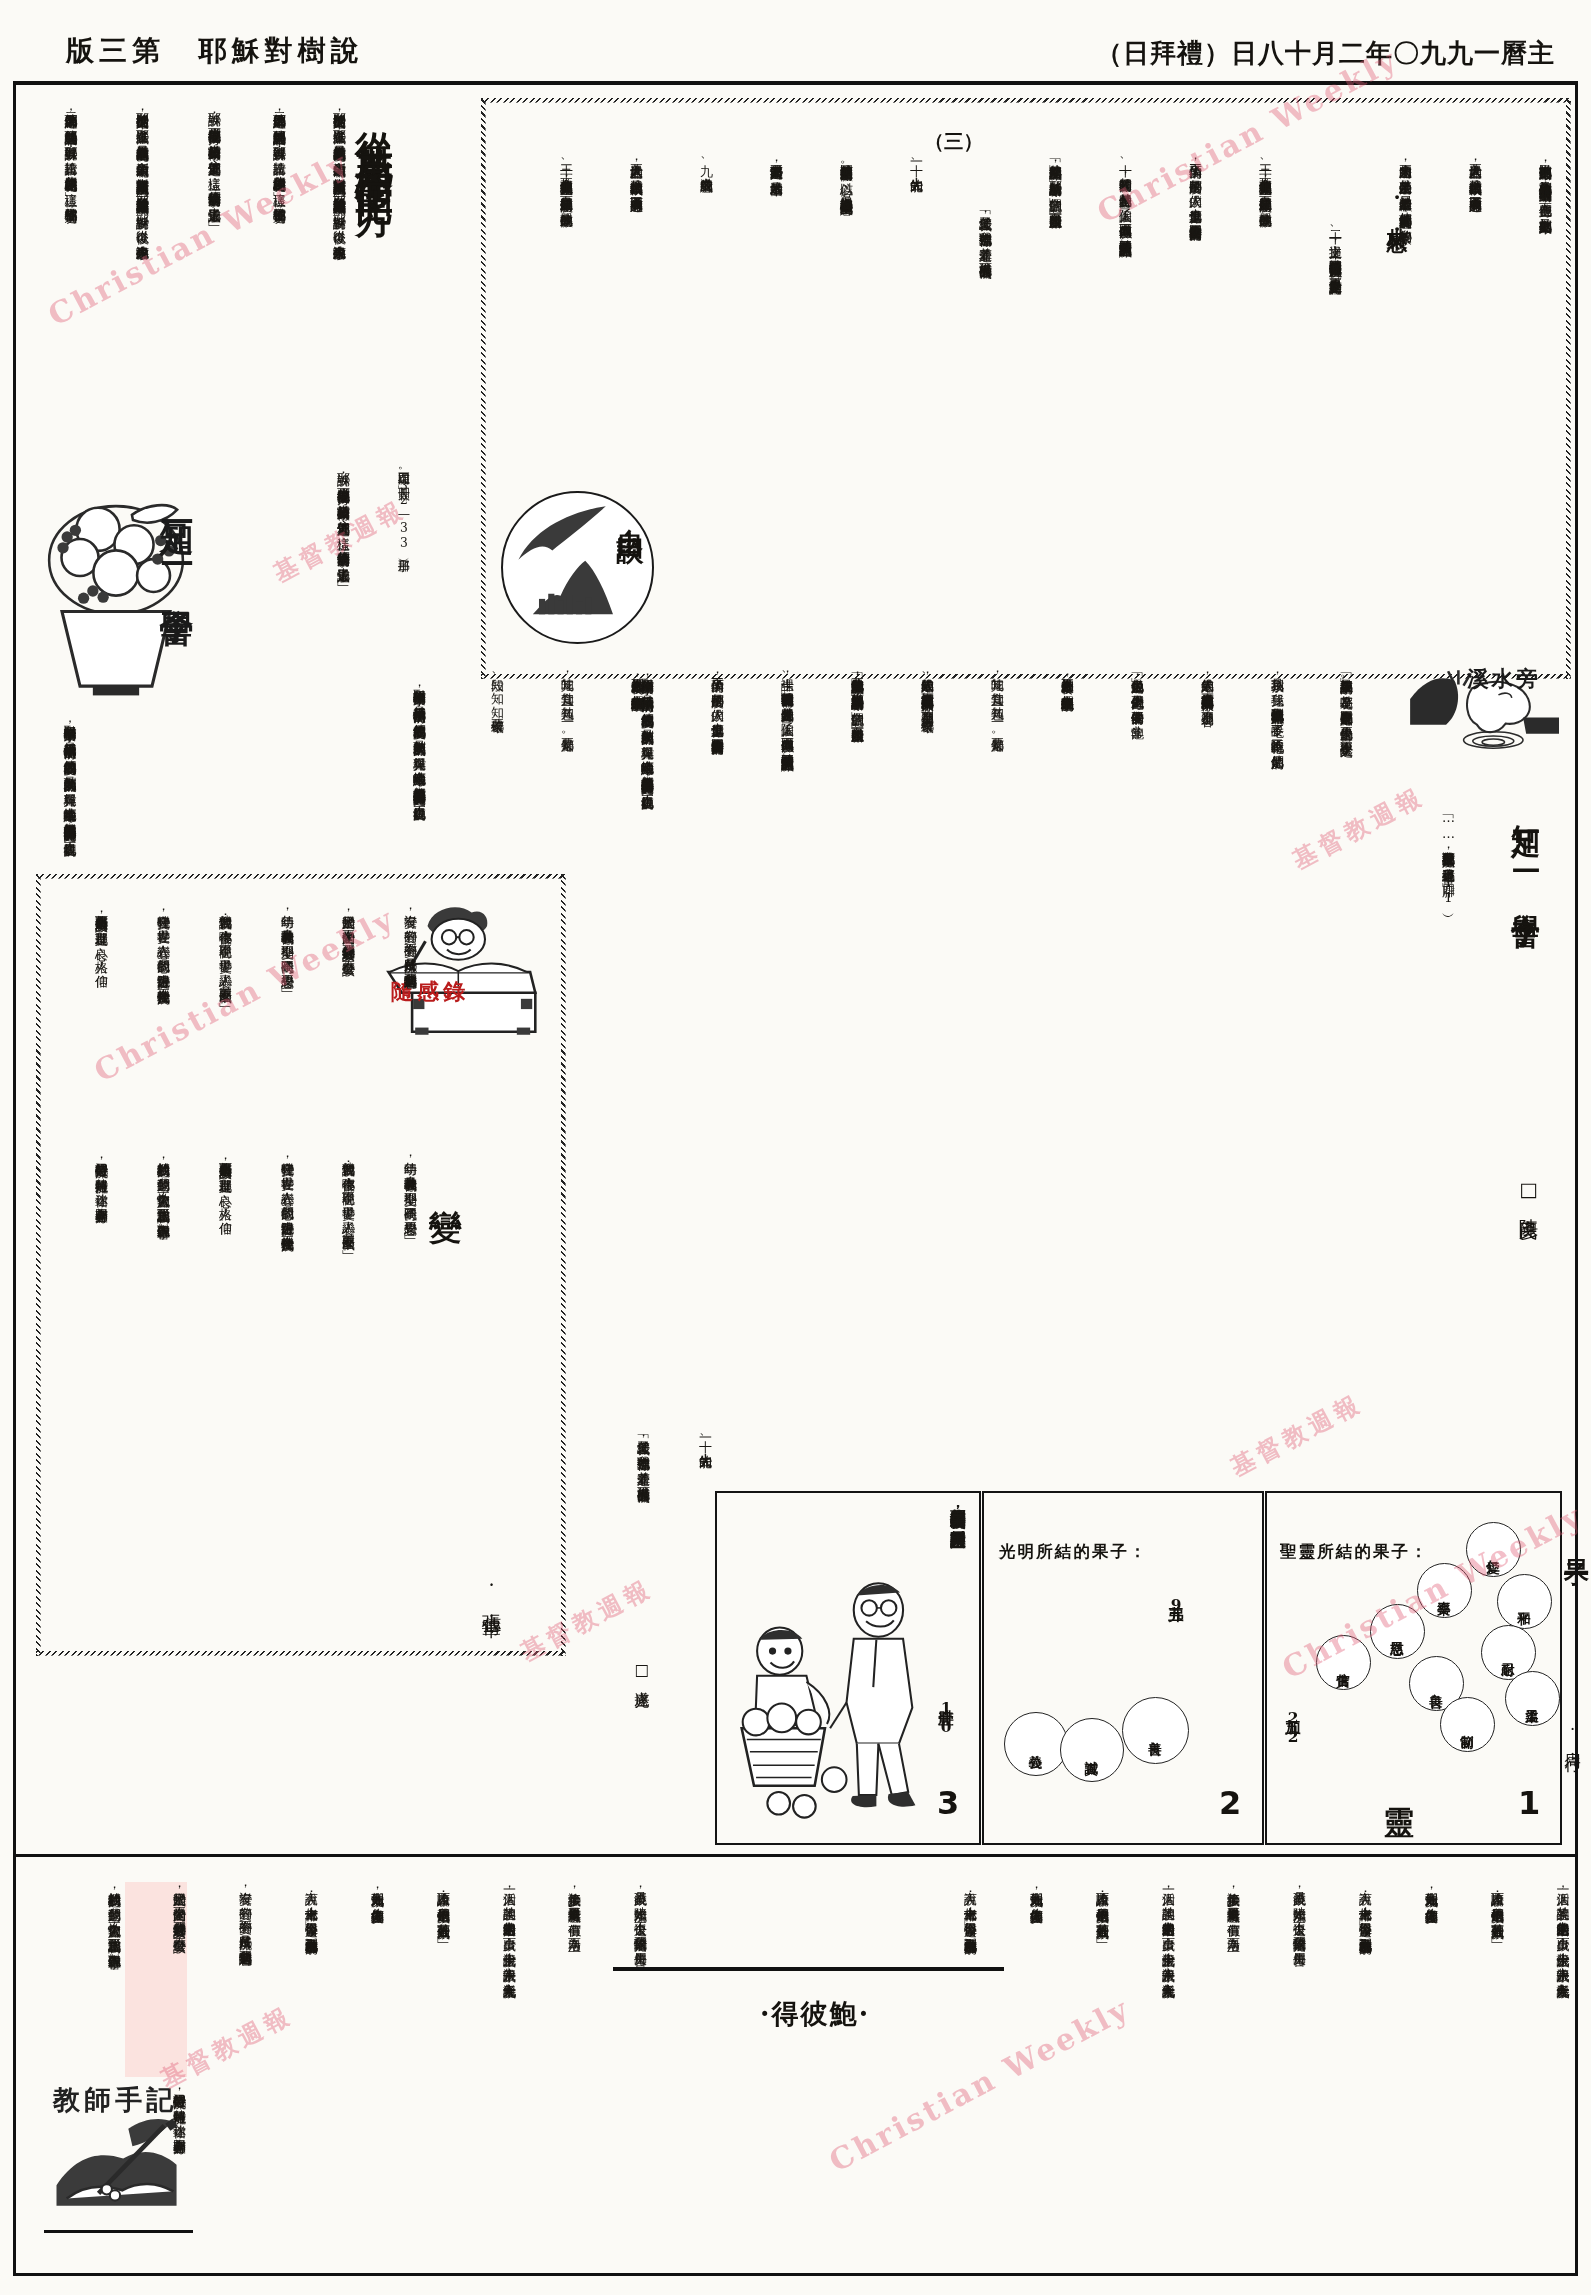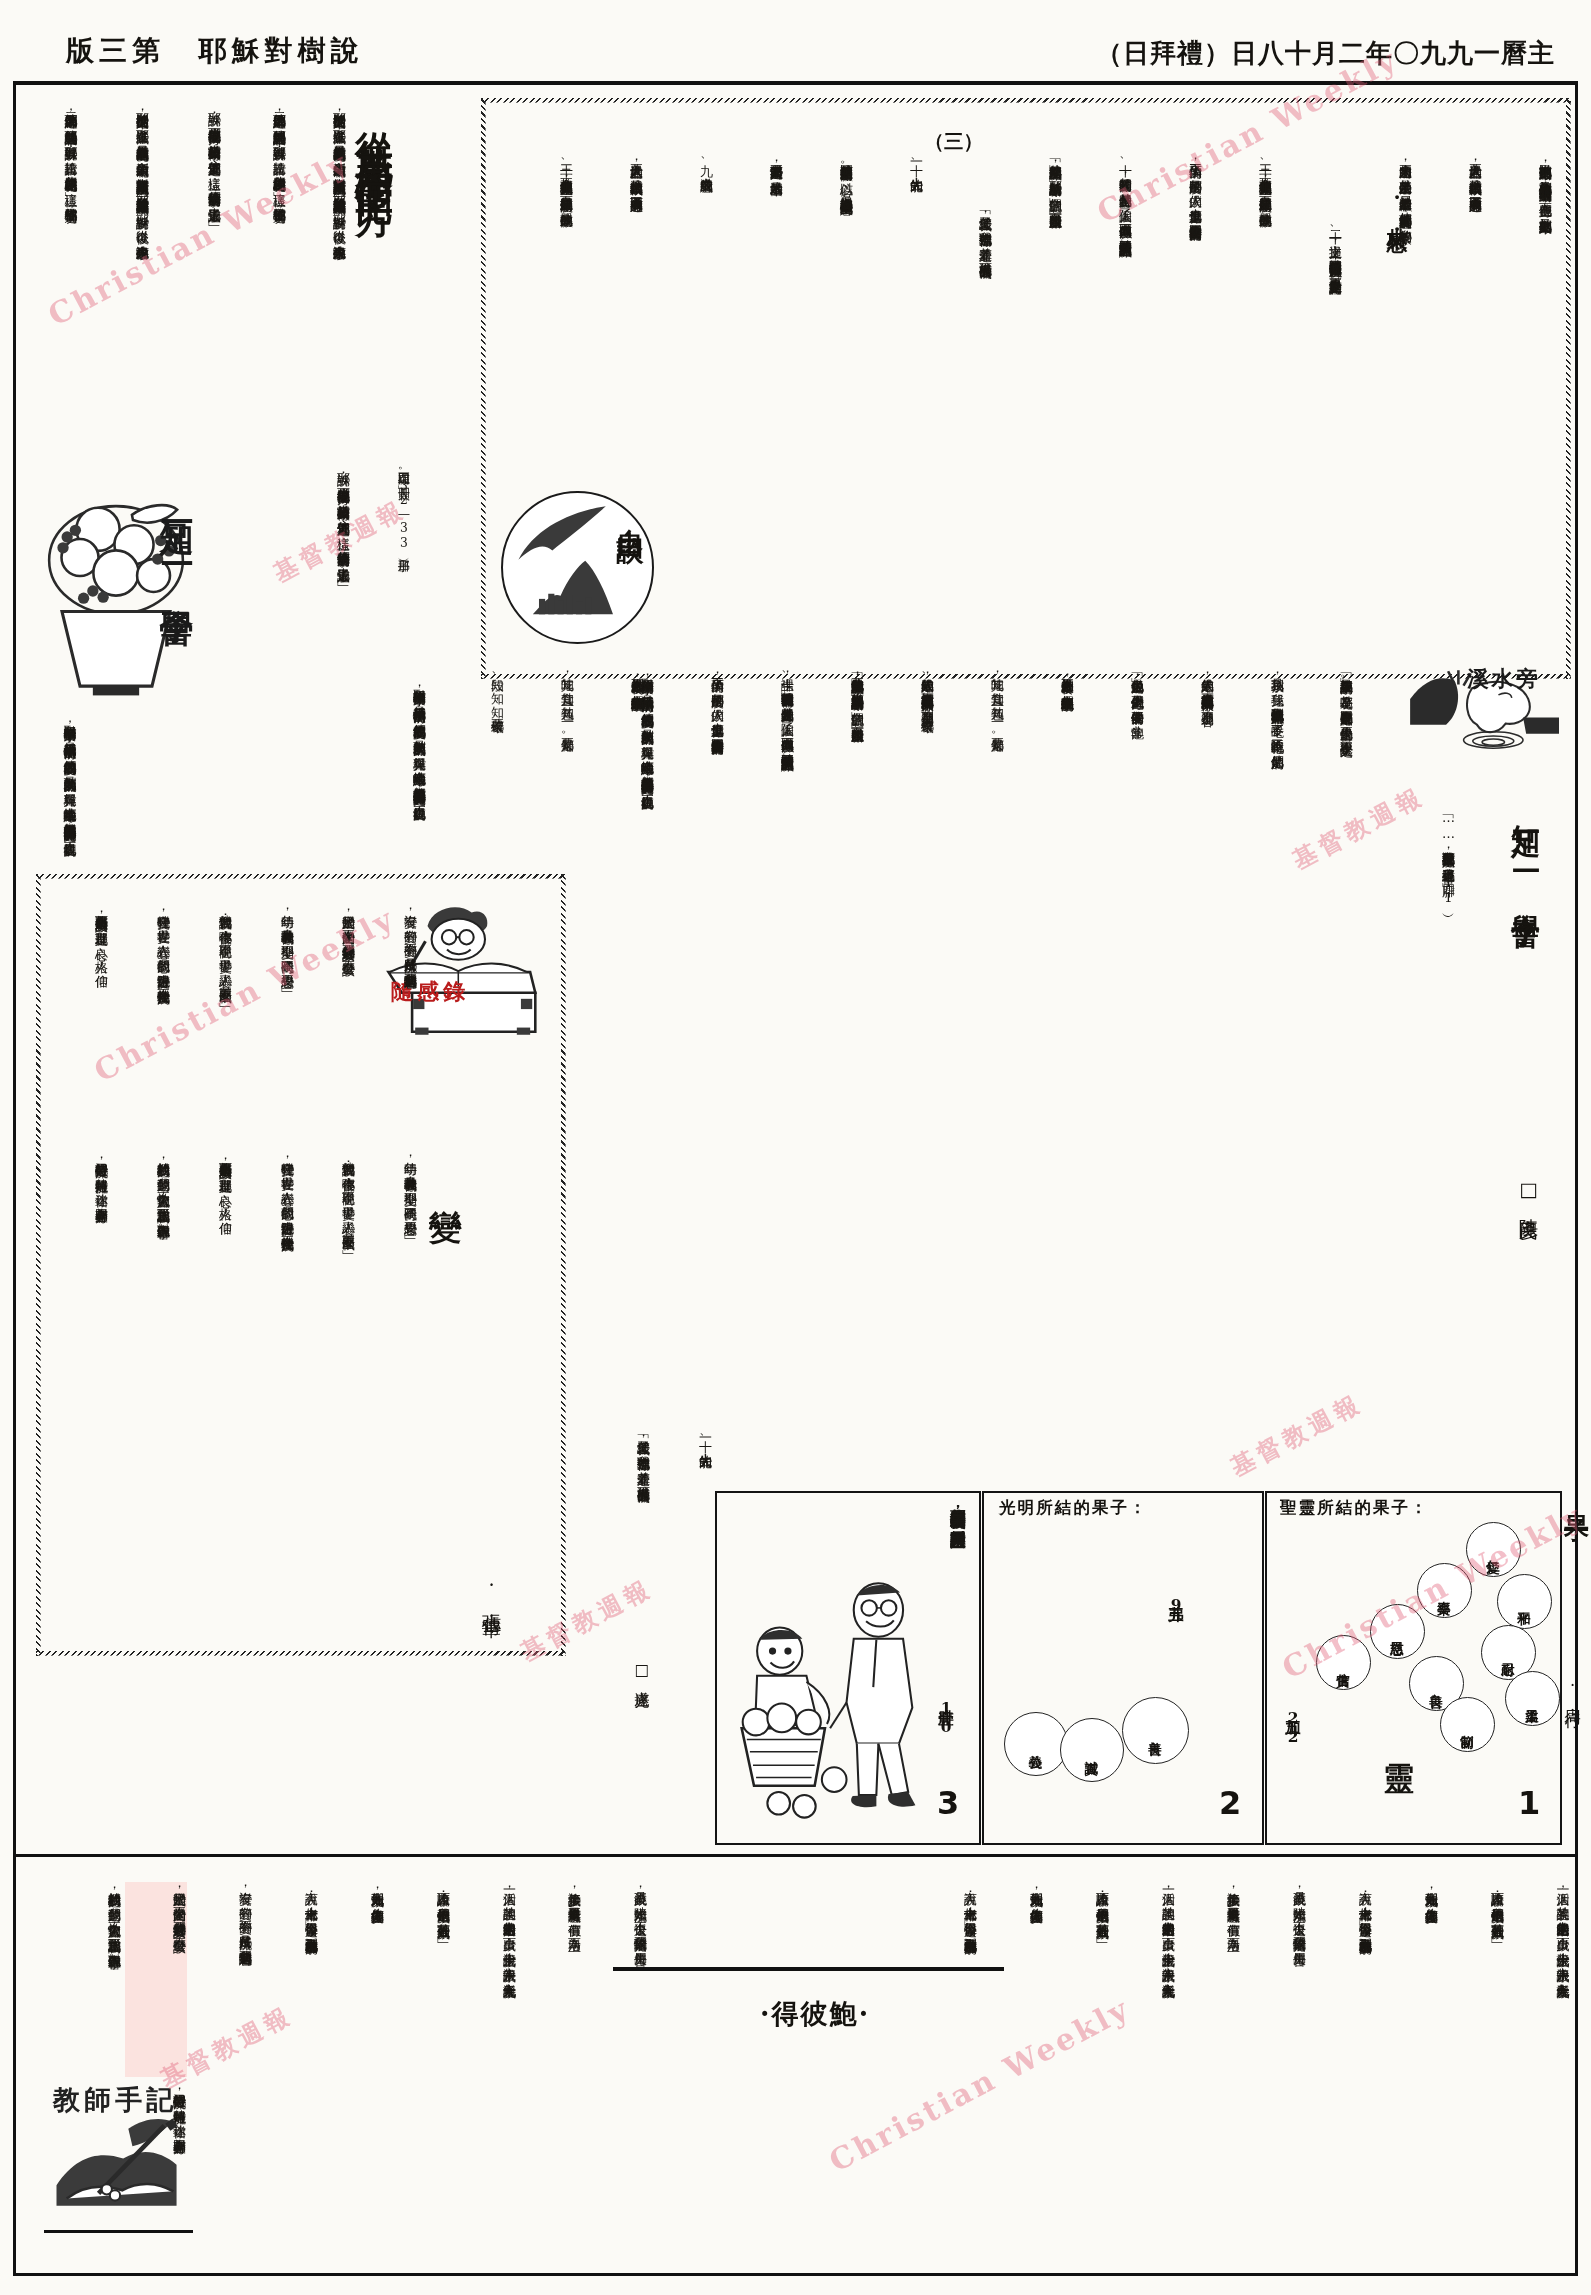--- a/index.html
+++ b/index.html
@@ -107,21 +107,21 @@
   .bubble span {
     writing-mode:vertical-rl; text-orientation:upright;
     font-size:13.4px; font-weight:bold; letter-spacing:0.5px;
   }
   .vref {
     position:absolute; writing-mode:vertical-rl; text-orientation:upright;
     font-size:15.4px; font-weight:bold; letter-spacing:1px;
   }
   .ptitle-v {
     position:absolute; writing-mode:vertical-rl; text-orientation:upright;
-    font-size:17.5px; font-weight:bold; letter-spacing:2.1px; white-space:nowrap;
+    font-size:17.5px; font-weight:bold; letter-spacing:2.1px; white-space:nowrap;margin-top:44px;
   }
 
   
   .wm {
     position:absolute; color:rgba(226,96,120,.40);
     font-family:"DejaVu Serif", serif; font-size:30px; font-weight:bold;
     transform:rotate(-28deg); white-space:nowrap; pointer-events:none;
     letter-spacing:3.1px;
   }
   .wm2 { font-size:24px; letter-spacing:5.1px; }

